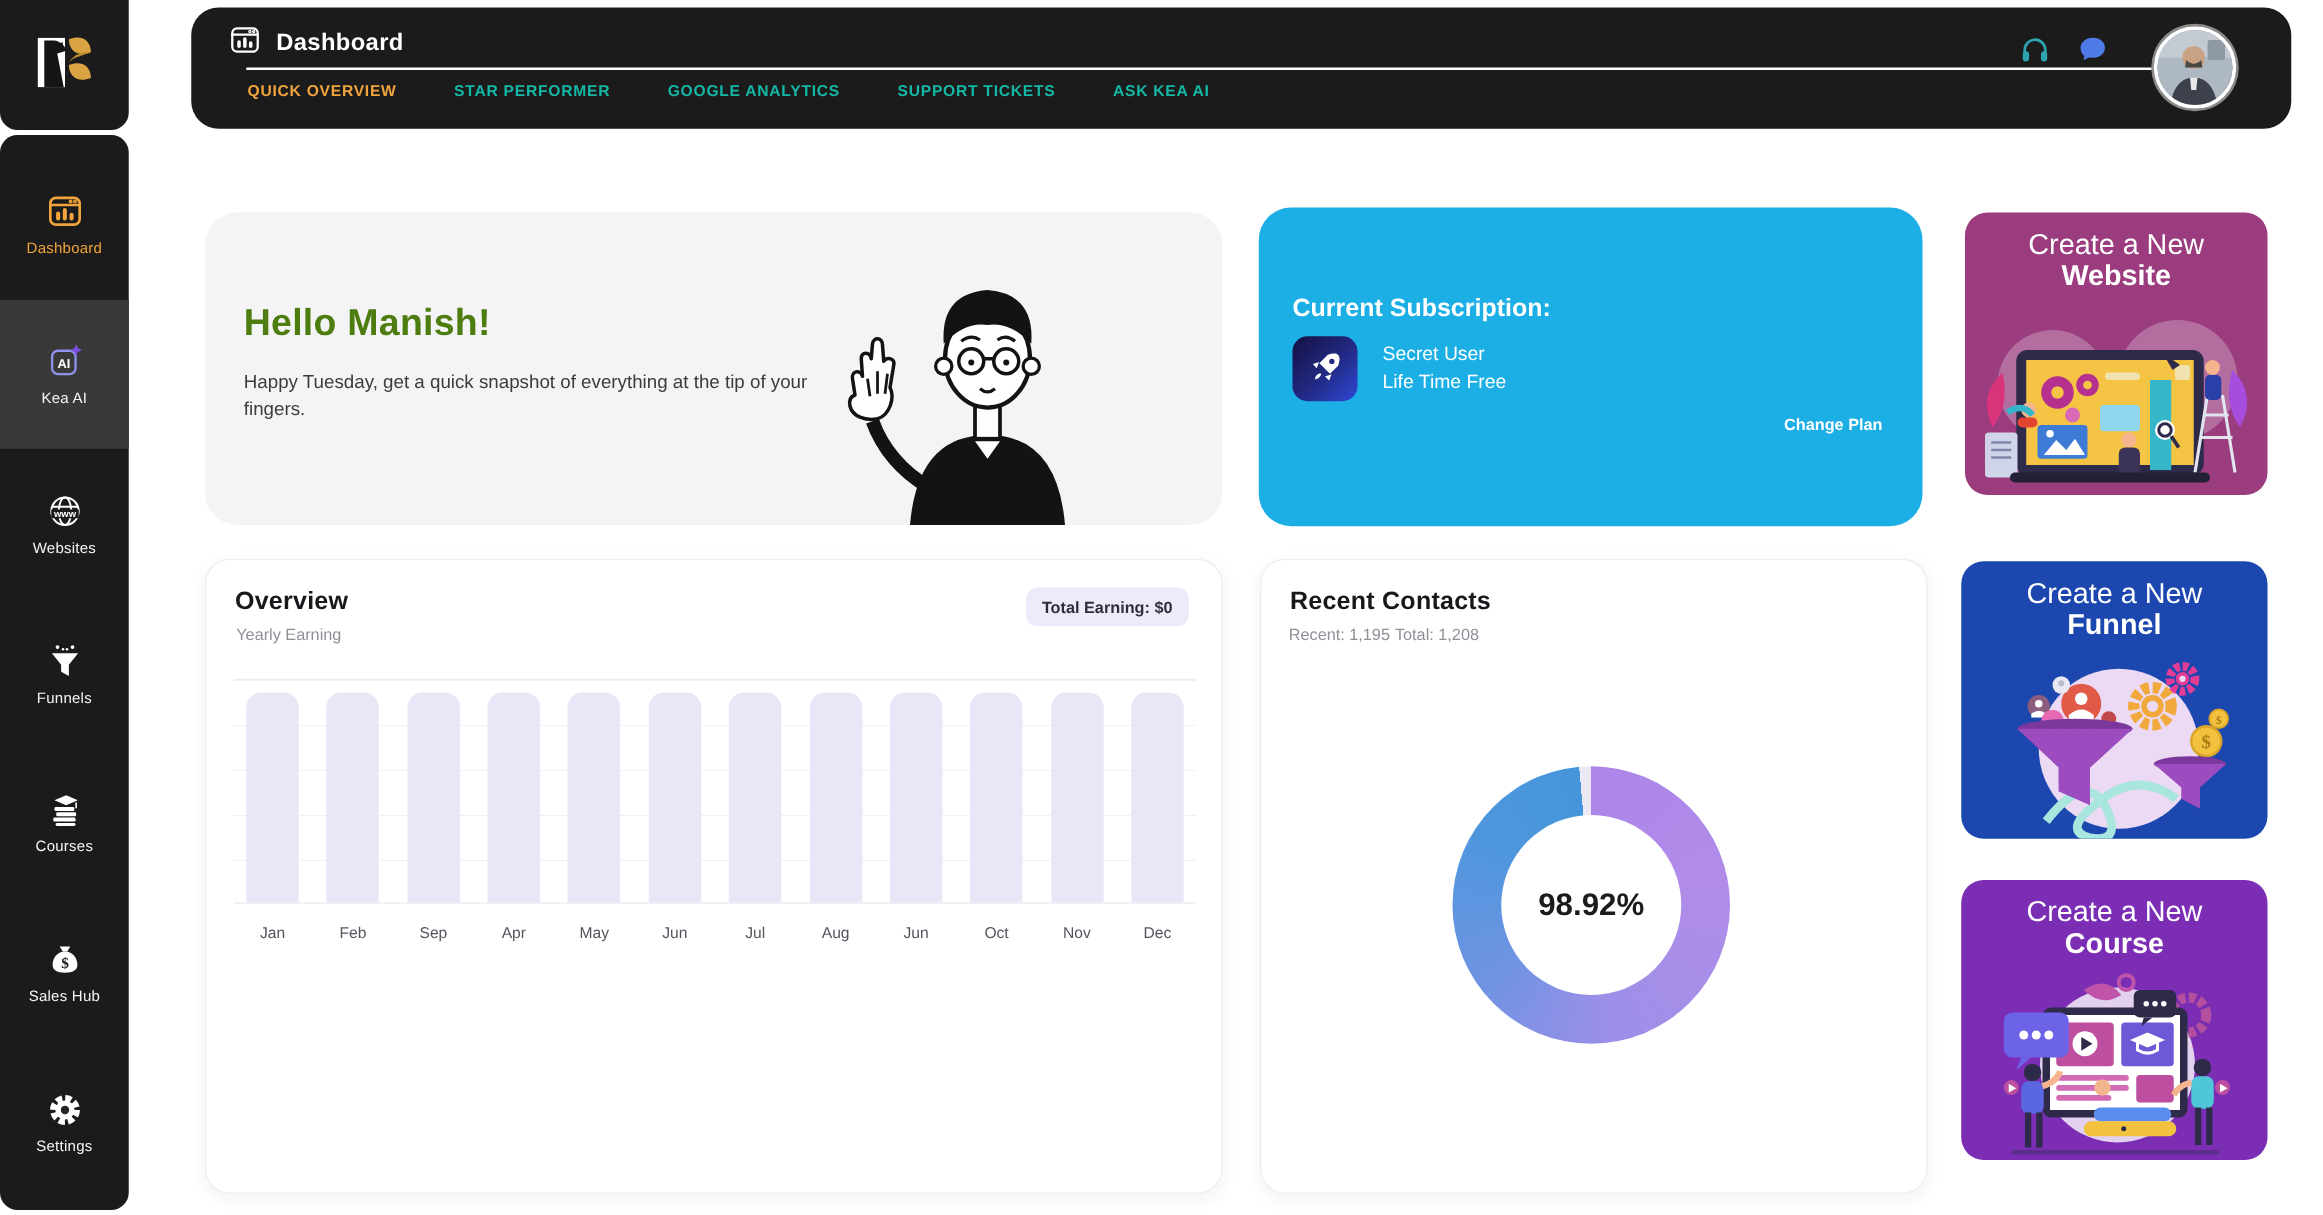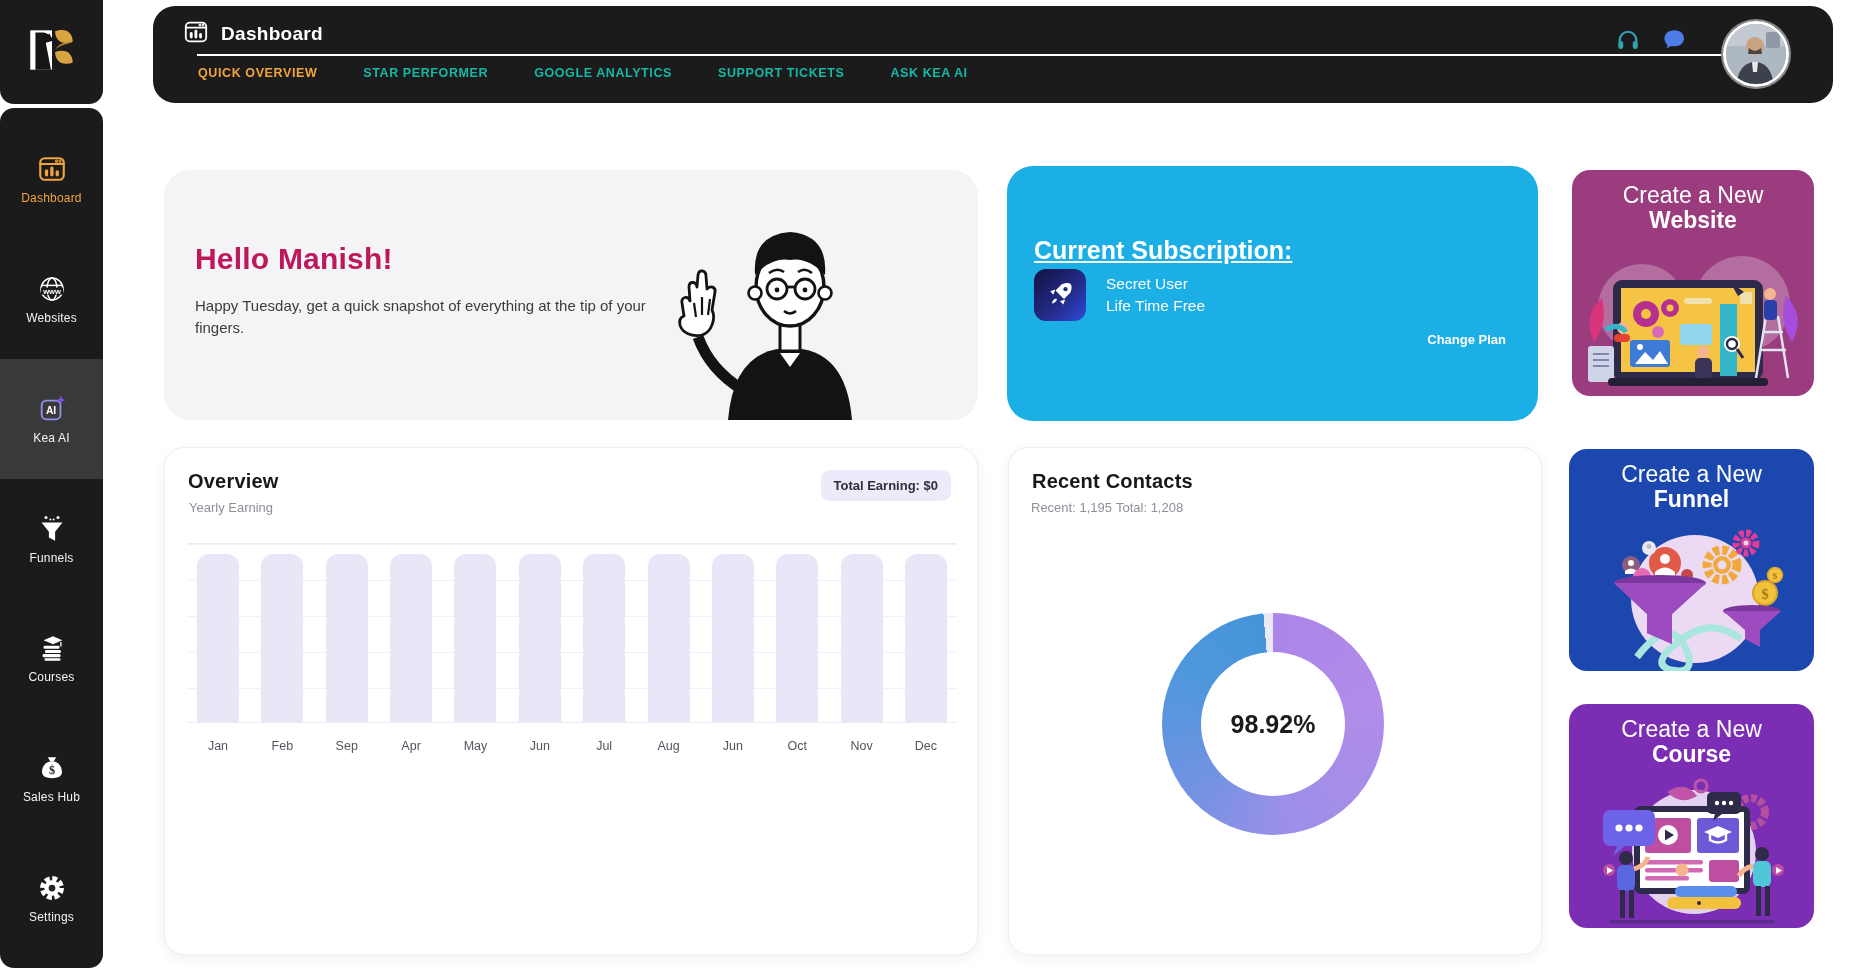--- a/index.html
+++ b/index.html
@@ -42,28 +42,28 @@
   .avatar { position:absolute; right:44px; top:15px; width:66px; height:66px;
             border-radius:50%; border:3px solid #fff; box-shadow:0 0 0 2px #8b8b8b;
             overflow:hidden; cursor:pointer;
             background:linear-gradient(160deg,#b6bfc9 0%,#9aa5b1 45%,#6c7480 100%); }
   .avatar svg { display:block; }
 
   
   .hello-card { position:absolute; left:164px; top:170px; width:814px; height:250px;
                 background:#f4f4f6; border-radius:26px; }
   .hello-title { position:absolute; left:31px; top:72px; font-size:30px; font-weight:bold;
-                 color:#be185d; letter-spacing:.2px; }
+                 color:#4d7c0f; letter-spacing:.2px; }
   .hello-sub { position:absolute; left:31px; top:125px; width:470px; font-size:15px;
                line-height:1.45; color:#3c3c3c; }
   .hello-illo { position:absolute; right:60px; bottom:0; width:250px; height:215px; }
 
   .sub-card { position:absolute; left:1007px; top:166px; width:531px; height:255px;
               background:#1bafe6; border-radius:26px; color:#fff; }
-  .sub-title { position:absolute; left:27px; top:70px; font-size:25px; font-weight:bold;text-decoration:underline; }
+  .sub-title { position:absolute; left:27px; top:70px; font-size:20px; font-weight:bold; }
   .sub-row { position:absolute; left:27px; top:103px; display:flex; gap:20px; align-items:center; }
   .rocket-tile { width:52px; height:52px; border-radius:12px;
                  background:linear-gradient(135deg,#141142 0%,#232a86 55%,#2f49d8 100%);
                  display:flex; align-items:center; justify-content:center; }
   .sub-plan { font-size:15.5px; line-height:1.45; }
   .change-plan { position:absolute; right:32px; top:166px; font-size:13px; font-weight:600;
                  cursor:pointer; }
 
   
   .promo { position:absolute; border-radius:18px; overflow:hidden; cursor:pointer;
@@ -136,42 +136,42 @@
             <circle cx="15.6" cy="5.7" r="0.4" fill="#f2a43c"></circle>
               <circle cx="18.4" cy="5.7" r="0.4" fill="#f2a43c"></circle>
             <line x1="7.6" y1="16.6" x2="7.6" y2="13.4" stroke-width="2.6"></line>
             <line x1="11.9" y1="16.6" x2="11.9" y2="11.2" stroke-width="2.6"></line>
             <line x1="16.2" y1="16.6" x2="16.2" y2="14.2" stroke-width="2.6"></line>
           </svg>
         </span>
         <span class="nav-label accent">Dashboard</span>
       </div>
 
+      <div class="nav-item highlight">
+        <span class="nav-ico">
+          <svg width="32" height="32" viewBox="0 0 32 32">
+            <rect x="5" y="7" width="20" height="20" rx="5" fill="none" stroke="#8d92ea" stroke-width="2"></rect>
+            <text x="15" y="21.5" text-anchor="middle" fill="#ffffff" font-size="11" font-weight="bold" font-family="Liberation Sans, sans-serif">AI</text>
+            <path d="M25.5 1.5 l1.5 3.5 3.5 1.5 -3.5 1.5 -1.5 3.5 -1.5 -3.5 -3.5 -1.5 3.5 -1.5 z" fill="#7c4fe0"></path>
+          </svg>
+        </span>
+        <span class="nav-label">Kea AI</span>
+      </div>
+
       <div class="nav-item">
         <span class="nav-ico">
           <svg width="30" height="30" viewBox="0 0 30 30" fill="none" stroke="#ffffff" stroke-width="1.5">
             <circle cx="15" cy="15" r="11"></circle>
             <ellipse cx="15" cy="15" rx="5" ry="11"></ellipse>
             <path d="M4.6 11.4 h20.8"></path>
             <rect x="4" y="13.6" width="22" height="7" fill="#1c1b1b" stroke="none"></rect>
             <text x="15" y="19.6" text-anchor="middle" fill="#ffffff" stroke="none" font-size="7.6" font-weight="bold" font-family="Liberation Sans, sans-serif">www</text>
           </svg>
         </span>
         <span class="nav-label">Websites</span>
-      </div>
-
-      <div class="nav-item highlight">
-        <span class="nav-ico">
-          <svg width="32" height="32" viewBox="0 0 32 32">
-            <rect x="5" y="7" width="20" height="20" rx="5" fill="none" stroke="#8d92ea" stroke-width="2"></rect>
-            <text x="15" y="21.5" text-anchor="middle" fill="#ffffff" font-size="11" font-weight="bold" font-family="Liberation Sans, sans-serif">AI</text>
-            <path d="M25.5 1.5 l1.5 3.5 3.5 1.5 -3.5 1.5 -1.5 3.5 -1.5 -3.5 -3.5 -1.5 3.5 -1.5 z" fill="#7c4fe0"></path>
-          </svg>
-        </span>
-        <span class="nav-label">Kea AI</span>
       </div>
 
       <div class="nav-item">
         <span class="nav-ico">
           <svg width="30" height="30" viewBox="0 0 30 30" fill="#ffffff">
             <circle cx="9" cy="3.6" r="1.5"></circle>
               <circle cx="21" cy="3.6" r="1.5"></circle>
             <circle cx="13.4" cy="5.4" r="1"></circle>
               <circle cx="16.6" cy="5.4" r="1"></circle>
             <path d="M4.5 8.5 h21 l-7.4 9.3 v9 l-6.2 -3.4 v-5.6 z"></path>

